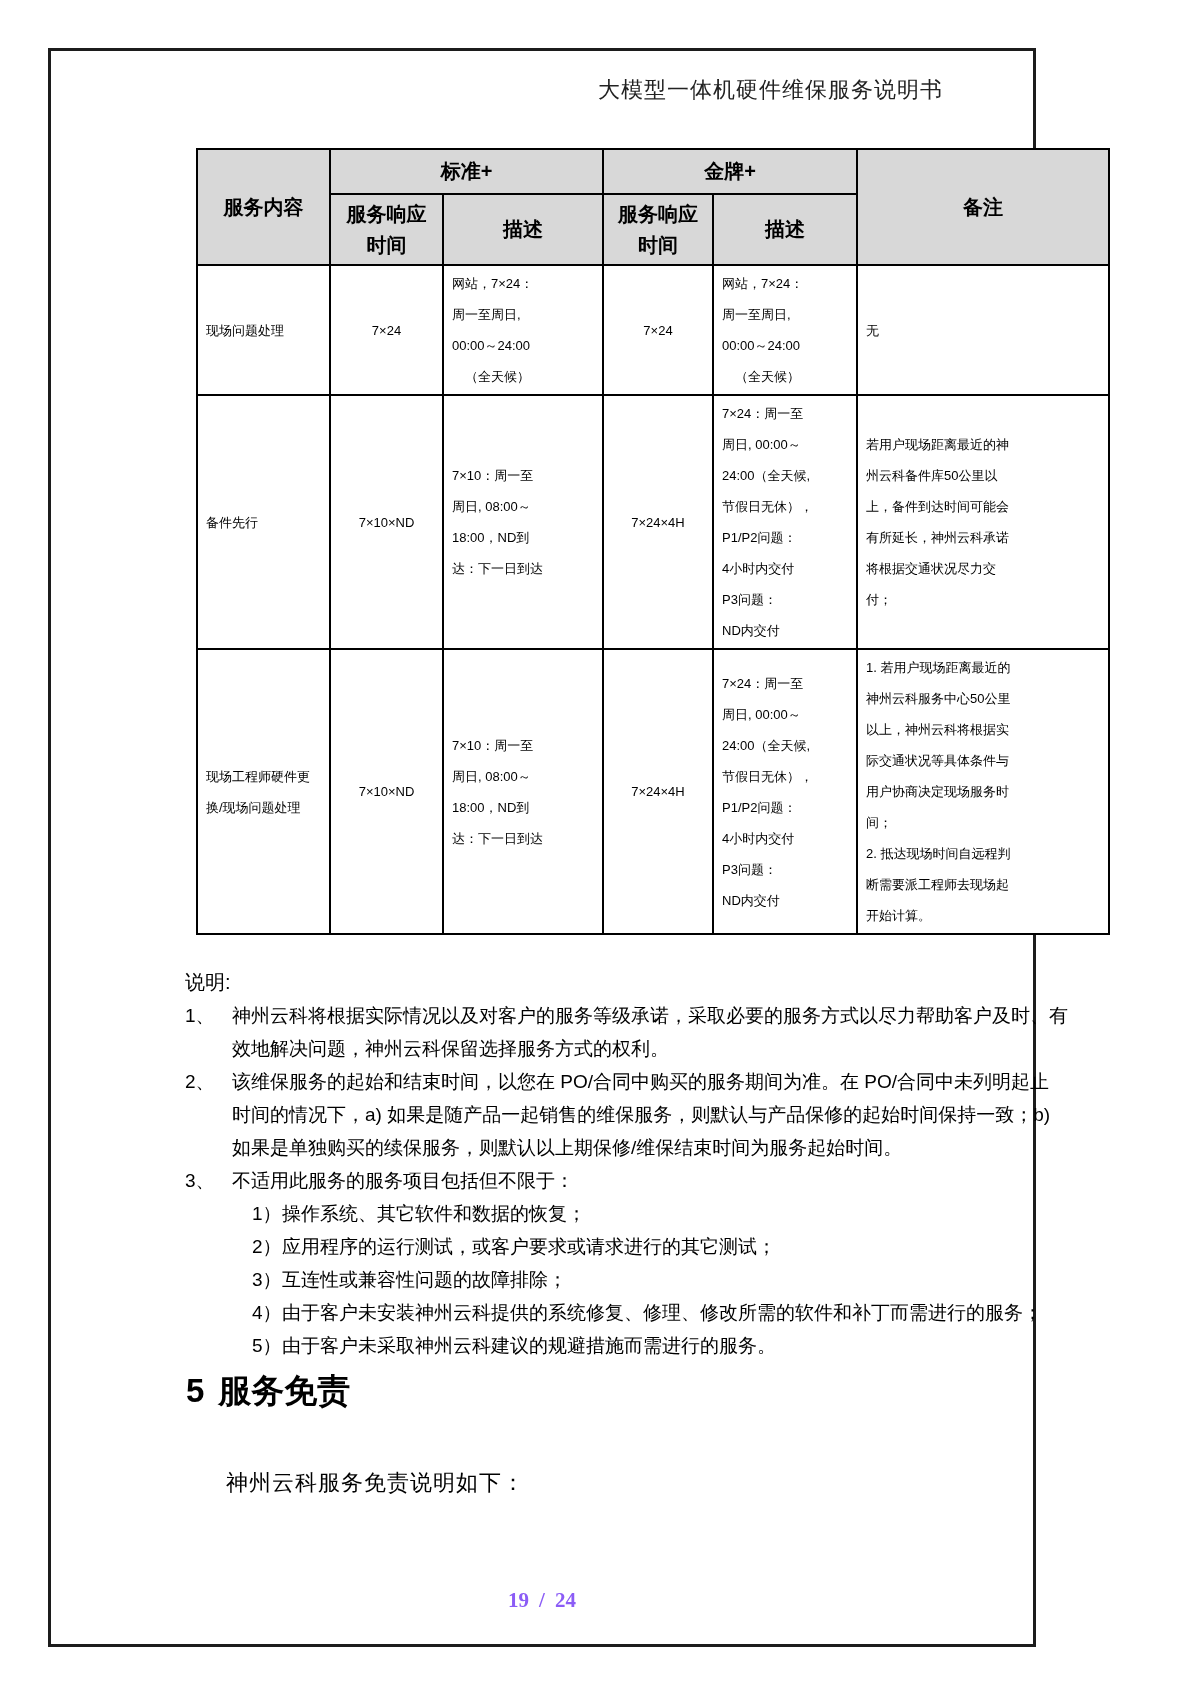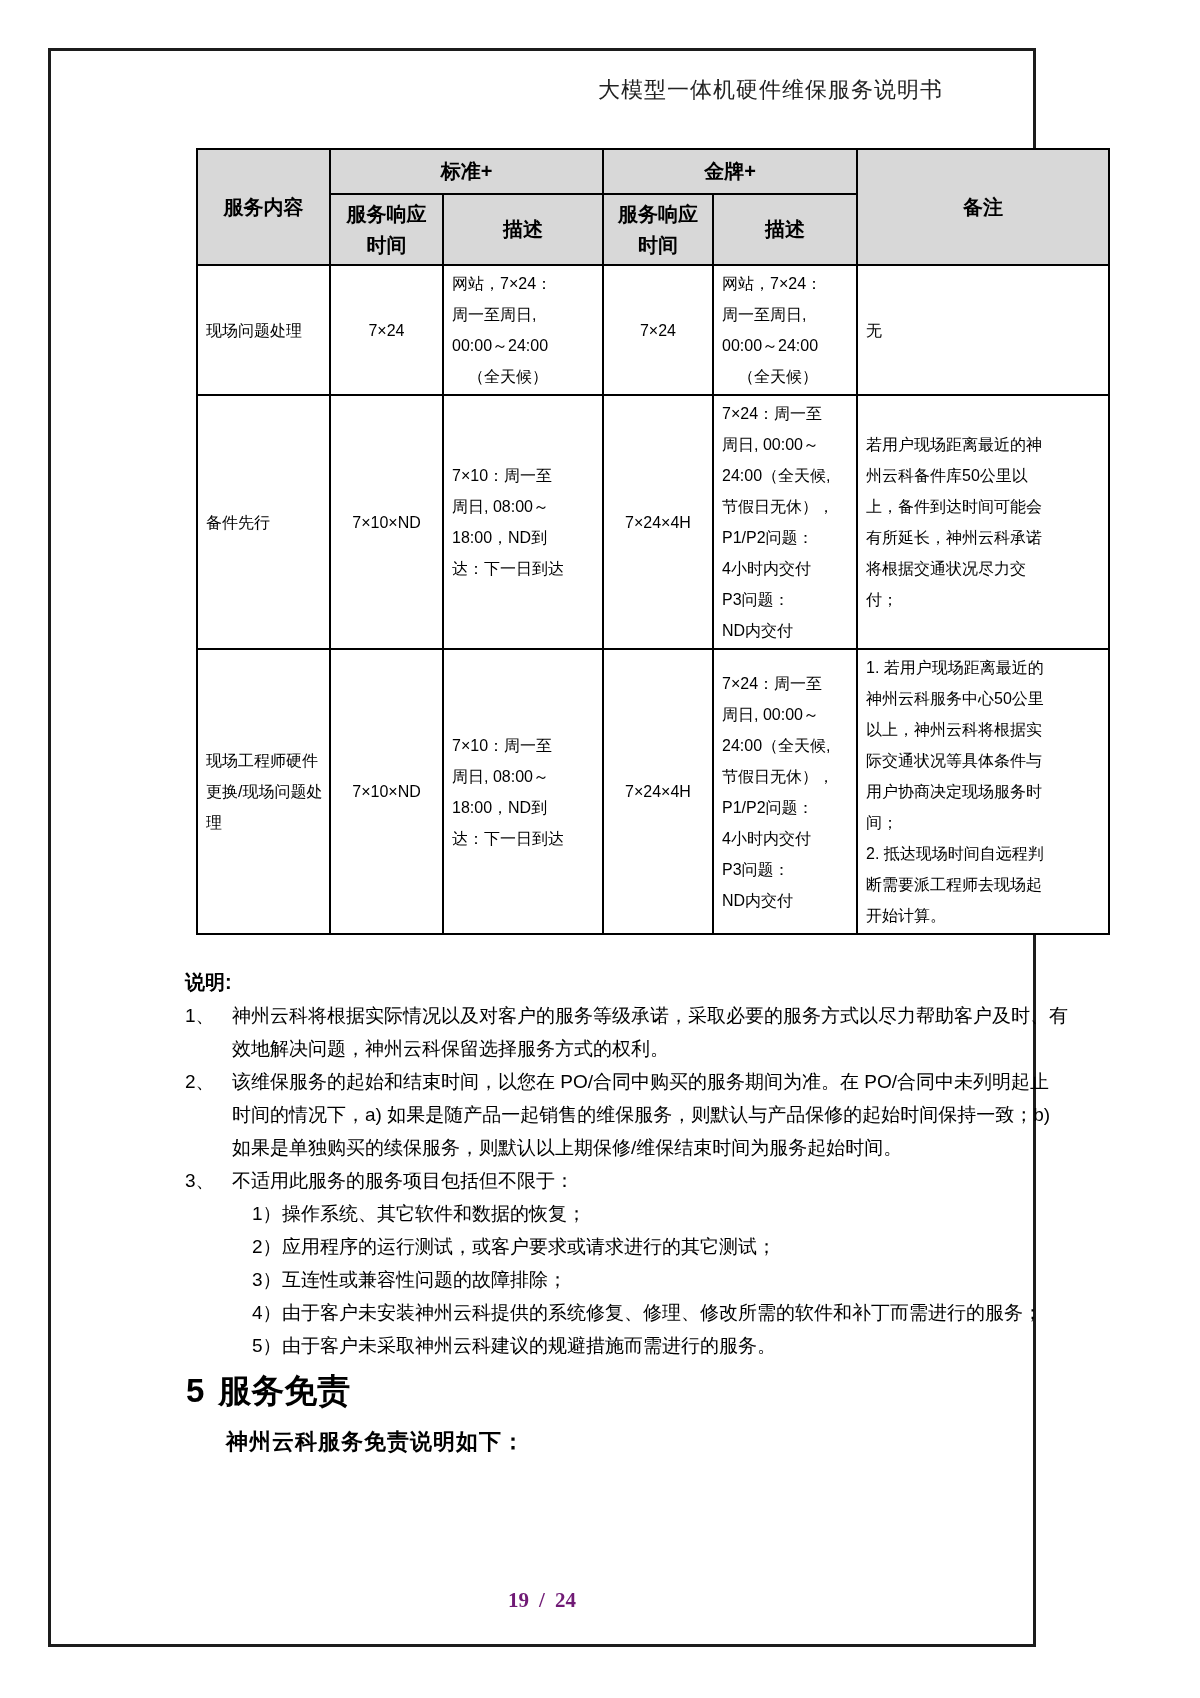--- a/index.html
+++ b/index.html
@@ -16,57 +16,57 @@
     position:absolute;top:24px;right:90px;
     font-family:"Liberation Serif","DejaVu Serif",serif;
     font-size:22px;color:#222;letter-spacing:1px;
   }
   table.svc{
     position:absolute;left:145px;top:97px;width:912px;
     border-collapse:collapse;table-layout:fixed;
   }
   table.svc th,table.svc td{
     border:2px solid #000;box-sizing:border-box;
-    font-size:16px;line-height:31px;vertical-align:middle;
+    font-size:13px;line-height:31px;vertical-align:middle;
     overflow:hidden;
   }
   table.svc th{
     background:#d8d8d8;font-weight:bold;font-size:20px;
     text-align:center;padding:2px 4px;
   }
   table.svc td{background:#fff;padding:2px 6px 2px 8px;text-align:left;}
   table.svc td.time{text-align:center;padding:12px 2px;}
   .pre{white-space:pre-line;}
   tr.h1{height:45px;}
   tr.h2{height:71px;margin-top:32px;}
   tr.r1{height:129px;}
   tr.r2{height:251px;}
   tr.r3{height:285px;}
   .notes{
     position:absolute;left:134px;top:915px;width:906px;
     font-size:19px;line-height:33px;
   }
-  .notes-title{font-weight:bold;font-size:20px;}
+  .notes-title{font-weight:normal;font-size:20px;}
   .note-item{display:flex;align-items:flex-start;}
   .note-num{flex:0 0 47px;}
   .note-text{flex:1;}
   .sub-item{margin-left:67px;}
   .sub-num{display:inline-block;width:30px;}
   .section-heading{
     position:absolute;left:135px;top:1318px;
     font-size:33px;font-weight:bold;display:flex;gap:14px;align-items:baseline;
   }
   .section-subtitle{
-    position:absolute;left:175px;top:1376px;
-    font-size:22px;font-weight:bold;letter-spacing:1px;
+    position:absolute;left:175px;top:1417px;
+    font-size:22px;font-weight:normal;letter-spacing:1px;
   }
   .footer{
     position:absolute;left:0;top:1537px;width:100%;text-align:center;
     font-family:"Liberation Serif","DejaVu Serif",serif;
-    font-size:21px;font-weight:bold;color:#701a75;
+    font-size:21px;font-weight:bold;color:#8b5cf6;
   }
   .footer span{margin:0 5px;}
 </style>
 </head>
 <body>
 
 <div class="page">
 
   <div class="doc-title">大模型一体机硬件维保服务说明书</div>
 

